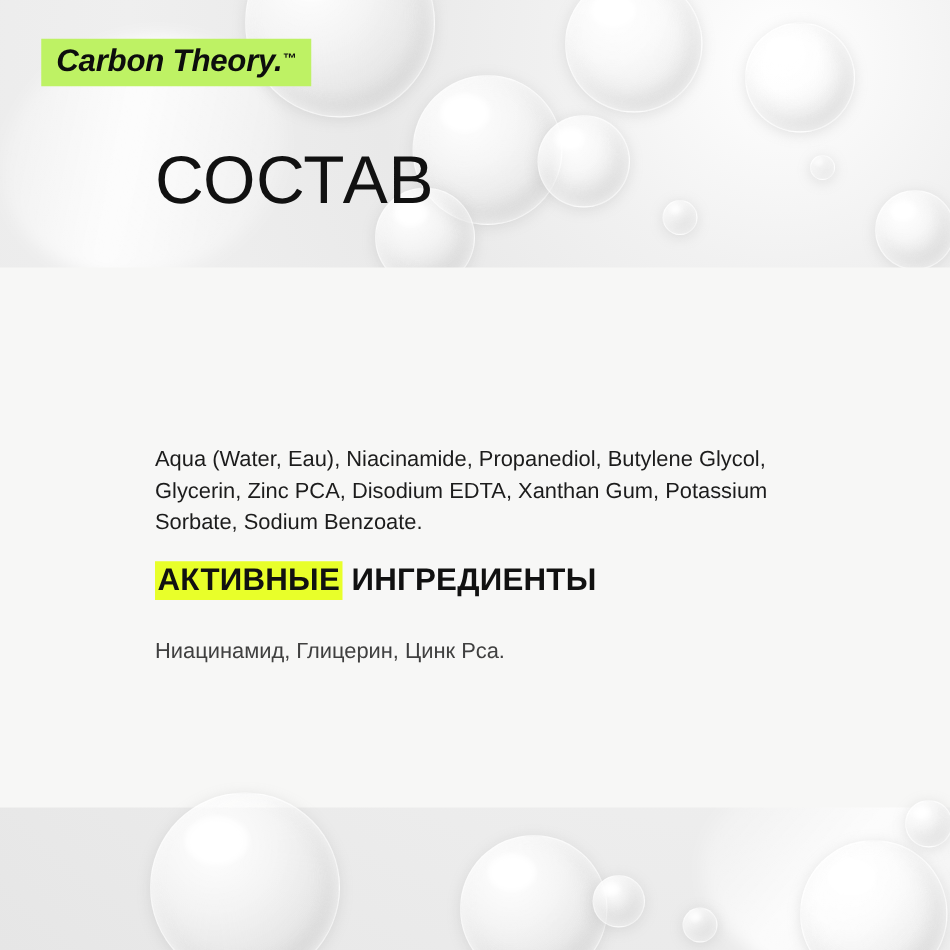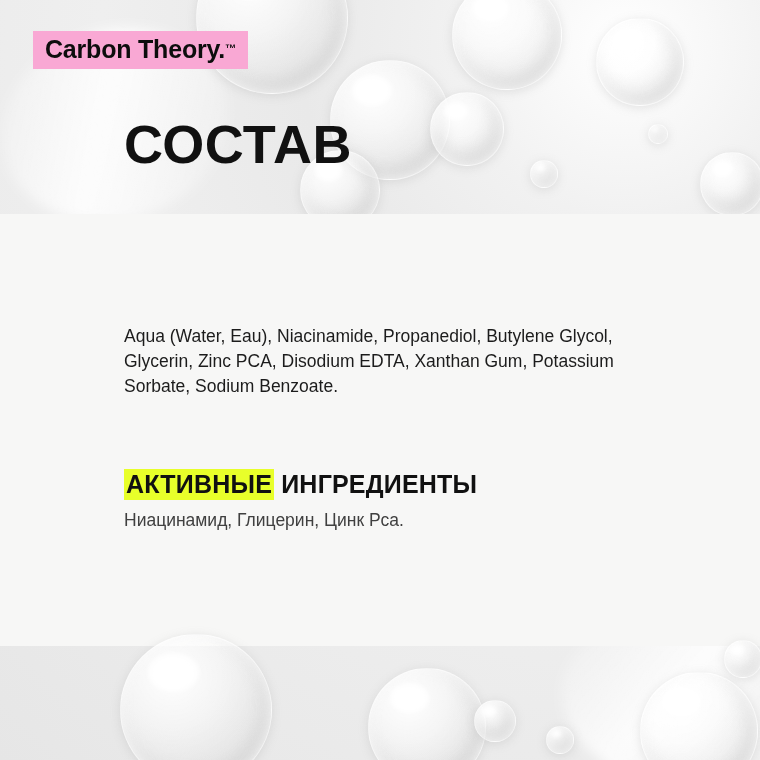--- a/index.html
+++ b/index.html
@@ -79,23 +79,24 @@
     width: 760px;
     height: 432px;
     background: #f7f7f6;
   }
 
   
   .brand {
     position: absolute;
     left: 33px;
     top: 31px;
-    background: #f9a8d4;
+    background: #bef264;
     padding: 6px 12px 7px 12px;
     display: inline-block;
+    font-style: italic;
   }
   .brand-text {
     font-size: 25px;
     font-weight: bold;
     color: #0d0d0d;
     letter-spacing: -0.2px;
     line-height: 1;
     display: inline-block;
   }
   .brand-tm {
@@ -104,40 +105,40 @@
     vertical-align: super;
     color: #0d0d0d;
   }
 
   
   .headline {
     position: absolute;
     left: 124px;
     top: 117px;
     font-size: 54px;
-    font-weight: bold;
+    font-weight: normal;
     color: #111111;
     letter-spacing: 0.5px;
     line-height: 1;
   }
 
   
   .ingredients {
     position: absolute;
     left: 124px;
-    top: 324px;
+    top: 355px;
     width: 512px;
     font-size: 17.5px;
     line-height: 1.42;
     color: #1c1c1c;
   }
   .active-heading {
     position: absolute;
     left: 124px;
-    top: 470px;
+    top: 450px;
     font-size: 25px;
     font-weight: bold;
     color: #111111;
     letter-spacing: 0.2px;
     white-space: nowrap;
   }
   .active-heading .hl {
     background: #e8ff2a;
     padding: 1px 2px 2px 2px;
   }

